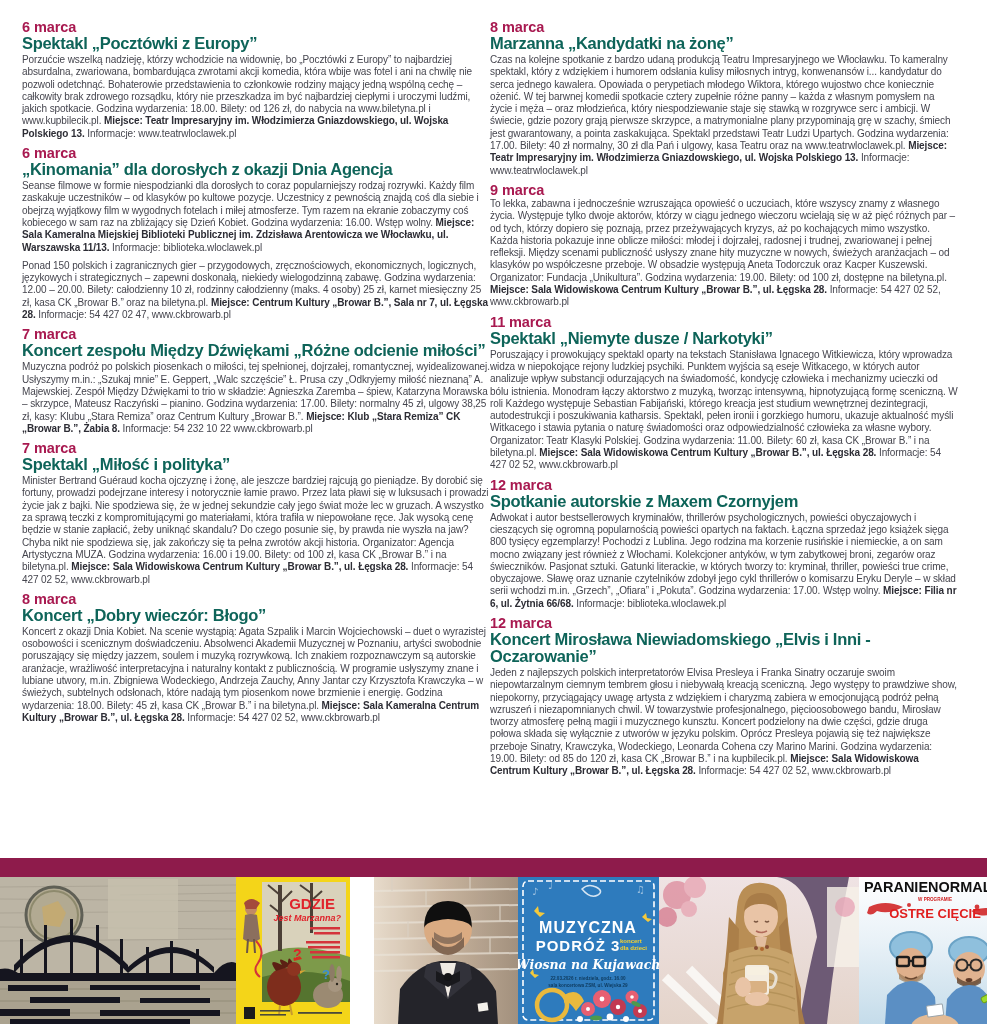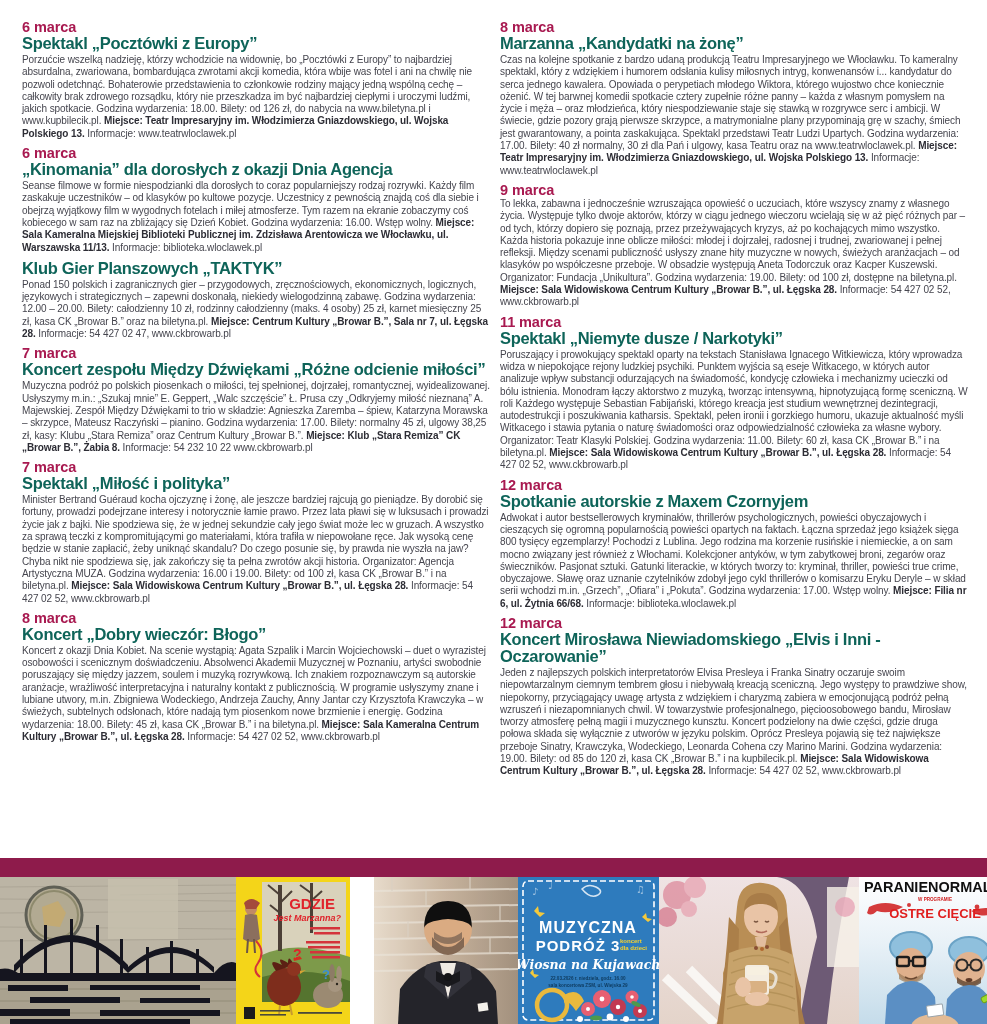--- a/index.html
+++ b/index.html
@@ -8,21 +8,21 @@
   *{margin:0;padding:0;box-sizing:border-box;}
   html,body{width:987px;height:1024px;}
   body{
     background:#ffffff;
     font-family:"Liberation Sans", sans-serif;
     display:flex;flex-direction:column;
     overflow:hidden;
   }
   .content{
     flex:0 0 858px;height:858px;overflow:hidden;
-    display:flex;gap:10px;
+    display:flex;
     padding:20px 20px 12px 22px;
   }
   .col{width:468px;flex:0 0 468px;}
   .event{margin-bottom:6px;}
   .event-date{
     color:var(--c-date);font-size:14.5px;font-weight:bold;
     line-height:15px;letter-spacing:-0.1px;
   }
   .event-title{
     color:var(--c-title);font-size:16.5px;font-weight:bold;
@@ -64,21 +64,20 @@
       <h2 class="event-date">6 marca</h2>
       <h3 class="event-title">Spektakl „Pocztówki z Europy”</h3>
       <p class="event-body"><span>Porzućcie wszelką nadzieję, którzy wchodzicie na widownię, bo „Pocztówki z Europy” to najbardziej absurdalna, zwariowana, bombardująca zwrotami akcji komedia, która wbije was fotel i ani na chwilę nie pozwoli odetchnąć. Bohaterowie przedstawienia to członkowie rodziny mający jedną wspólną cechę – całkowity brak zdrowego rozsądku, który nie przeszkadza im być najbardziej ciepłymi i uroczymi ludźmi, jakich spotkacie. Godzina wydarzenia: 18.00. Bilety: od 126 zł, do nabycia na www.biletyna.pl i www.kupbilecik.pl. </span><span class="b">Miejsce: Teatr Impresaryjny im. Włodzimierza Gniazdowskiego, ul. Wojska Polskiego 13.</span><span> Informacje: www.teatrwloclawek.pl</span></p>
     </section>
     <section class="event">
       <h2 class="event-date">6 marca</h2>
       <h3 class="event-title">„Kinomania” dla dorosłych z okazji Dnia Agencja</h3>
       <p class="event-body"><span>Seanse filmowe w formie niespodzianki dla dorosłych to coraz popularniejszy rodzaj rozrywki. Każdy film zaskakuje uczestników – od klasyków po kultowe pozycje. Uczestnicy z pewnością znajdą coś dla siebie i obejrzą wyjątkowy film w wygodnych fotelach i miłej atmosferze. Tym razem na ekranie zobaczymy coś kobiecego w sam raz na zbliżający się Dzień Kobiet. Godzina wydarzenia: 16.00. Wstęp wolny. </span><span class="b">Miejsce: Sala Kameralna Miejskiej Biblioteki Publicznej im. Zdzisława Arentowicza we Włocławku, ul. Warszawska 11/13.</span><span> Informacje: biblioteka.wloclawek.pl</span></p>
     </section>
     <section class="event">
-      <h3 class="event-title">Klub Gier Planszowych „TAKTYK”</h3>
       <p class="event-body"><span>Ponad 150 polskich i zagranicznych gier – przygodowych, zręcznościowych, ekonomicznych, logicznych, językowych i strategicznych – zapewni doskonałą, niekiedy wielogodzinną zabawę. Godzina wydarzenia: 12.00 – 20.00. Bilety: całodzienny 10 zł, rodzinny całodzienny (maks. 4 osoby) 25 zł, karnet miesięczny 25 zł, kasa CK „Browar B.” oraz na biletyna.pl. </span><span class="b">Miejsce: Centrum Kultury „Browar B.”, Sala nr 7, ul. Łęgska 28.</span><span> Informacje: 54 427 02 47, www.ckbrowarb.pl</span></p>
     </section>
     <section class="event">
       <h2 class="event-date">7 marca</h2>
       <h3 class="event-title">Koncert zespołu Między Dźwiękami „Różne odcienie miłości”</h3>
       <p class="event-body"><span>Muzyczna podróż po polskich piosenkach o miłości, tej spełnionej, dojrzałej, romantycznej, wyidealizowanej. Usłyszymy m.in.: „Szukaj mnie” E. Geppert, „Walc szczęście” Ł. Prusa czy „Odkryjemy miłość nieznaną” A. Majewskiej. Zespół Między Dźwiękami to trio w składzie: Agnieszka Zaremba – śpiew, Katarzyna Morawska – skrzypce, Mateusz Raczyński – pianino. Godzina wydarzenia: 17.00. Bilety: normalny 45 zł, ulgowy 38,25 zł, kasy: Klubu „Stara Remiza” oraz Centrum Kultury „Browar B.”. </span><span class="b">Miejsce: Klub „Stara Remiza” CK „Browar B.”, Żabia 8.</span><span> Informacje: 54 232 10 22 www.ckbrowarb.pl</span></p>
     </section>
     <section class="event">
       <h2 class="event-date">7 marca</h2>
       <h3 class="event-title">Spektakl „Miłość i polityka”</h3>

